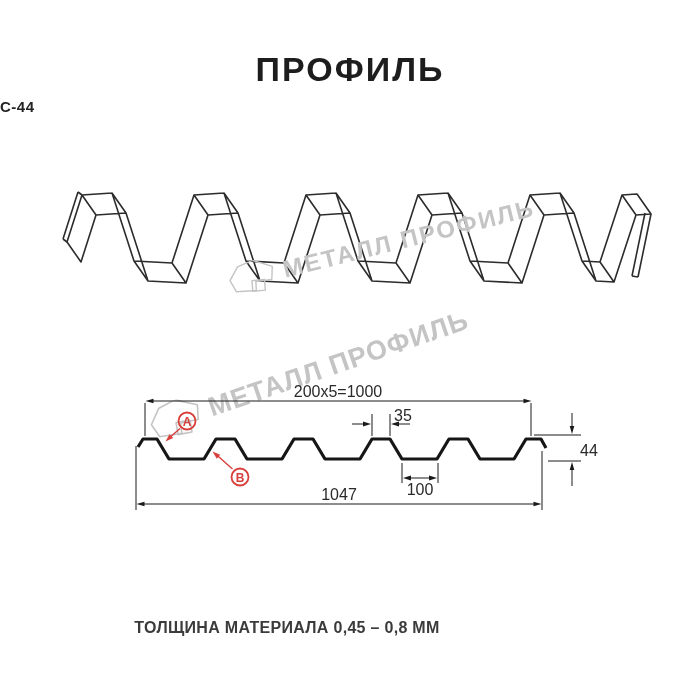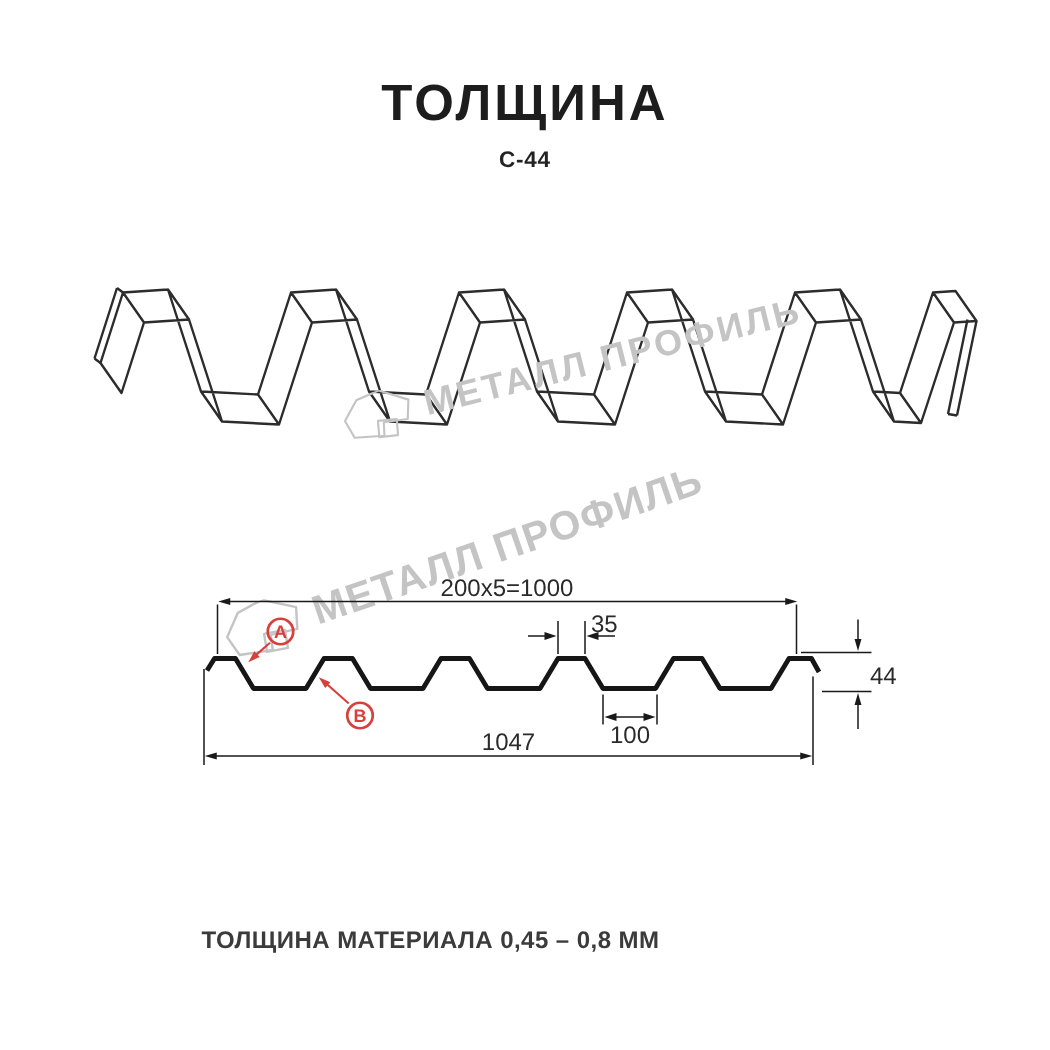--- a/index.html
+++ b/index.html
@@ -5,21 +5,21 @@
   html,body{margin:0;padding:0;background:#fff;}
   .page{
     position:relative;width:700px;height:700px;background:#ffffff;overflow:hidden;
     font-family:"Liberation Sans", sans-serif;
   }
   .title{
     position:absolute;top:50px;left:0;width:700px;text-align:center;
     font-size:34px;font-weight:800;letter-spacing:2px;color:#1d1d1d;
   }
   .subtitle{
-    position:absolute;top:98px;left:0;width:700px;text-align:center;
+    position:absolute;top:98px;left:0;width:700px;text-align:left;
     font-size:15px;font-weight:700;letter-spacing:.5px;color:#232323;
   }
   .layer{position:absolute;left:0;top:0;}
   .wm{
     position:absolute;display:flex;align-items:center;z-index:2;
     color:#c4c4c4;white-space:nowrap;pointer-events:none;
   }
   .wm .wm-text{font-weight:700;}
   .wm1{left:234px;top:262px;height:42px;transform:rotate(-14deg);transform-origin:0 100%;}
   .wm1 .wm-text{font-size:24px;letter-spacing:2px;padding-left:8px;}
@@ -31,21 +31,21 @@
   }
   svg{display:block;}
   .dimtxt{font-family:"Liberation Sans", sans-serif;font-size:16px;fill:#2a2a2a;}
   .mkrtxt{font-family:"Liberation Sans", sans-serif;font-size:12px;font-weight:700;}
 </style>
 </head>
 <body>
 
 <div class="page">
 
-  <div class="title">ТОЛЩИНА</div>
+  <div class="title">ПРОФИЛЬ</div>
   <div class="subtitle">C-44</div>
 
   <svg class="layer" style="z-index:1" width="700" height="700" viewBox="0 0 700 700">
     <g fill="#ffffff" stroke="#2c2c2c" stroke-width="1.6" stroke-linejoin="round">
       <path d="
         M81,262 L96,215 L82,195 L67,242 Z
         M96,215 L126,213 L112,193 L82,195 Z
         M126,213 L148,281 L134,261 L112,193 Z
         M148,281 L186,283 L172,263 L134,261 Z
         M186,283 L208,215 L194,195 L172,263 Z

